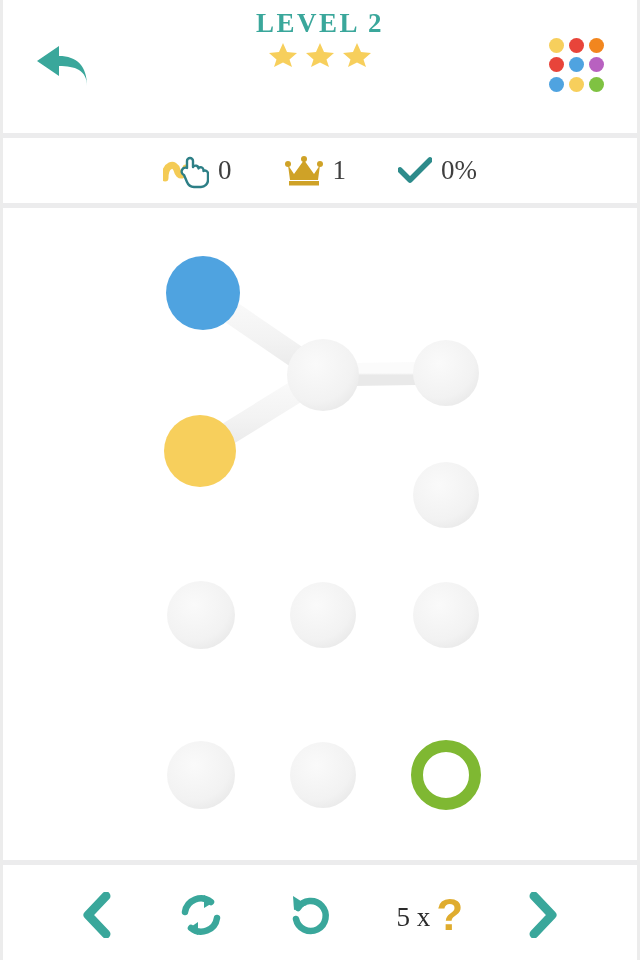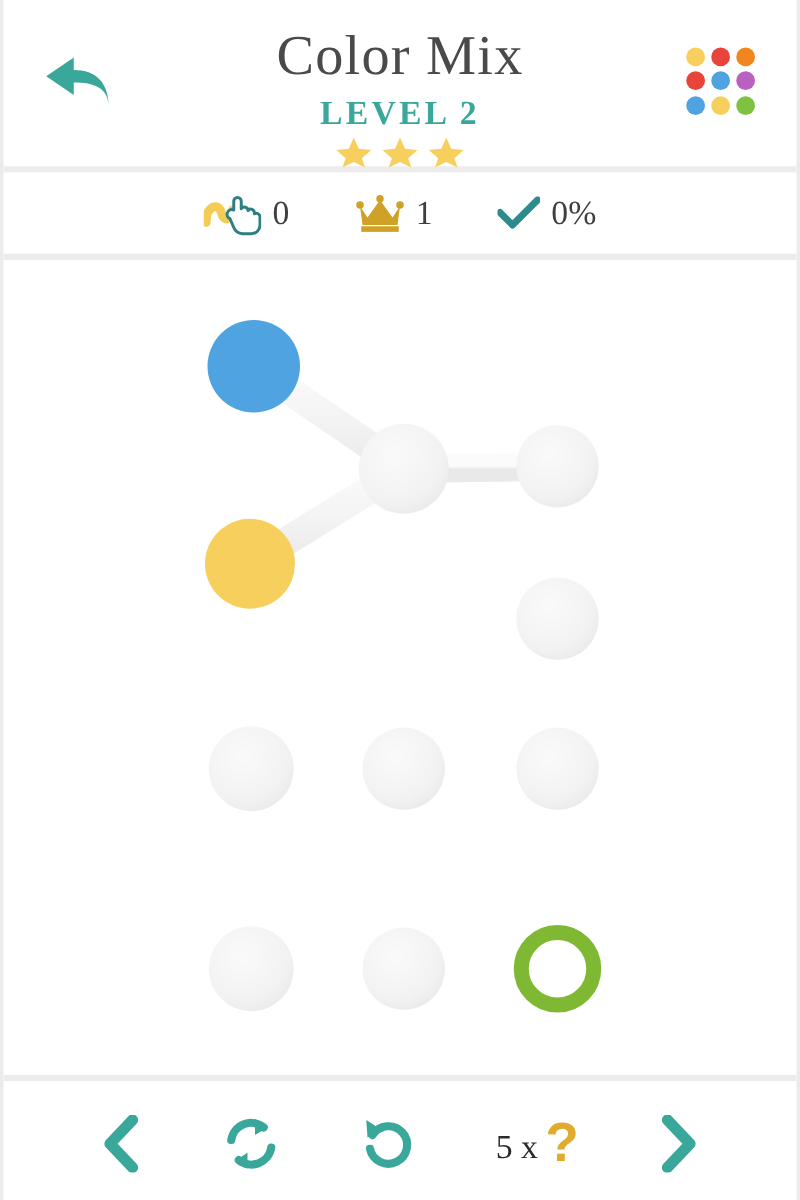--- a/index.html
+++ b/index.html
@@ -170,21 +170,20 @@
 
   <div id="header">
 
     <div id="back-button">
       <svg width="70" height="60" viewBox="0 0 70 60">
         <path d="M30 10 L30 20 C48 20 58 30 58 50 C58 34 46 30 30 30 L30 40 L8 25 Z" fill="#3aa79b"></path>
       </svg>
     </div>
 
     <div id="title-block">
-      <div id="game-title">Color Mix</div>
       <div id="level-label">LEVEL 2</div>
       <div id="stars">
         <svg width="110" height="26" viewBox="0 0 110 26">
           <g fill="#f7cf5c">
             <path d="M18 2 L22 11 L32 12 L24.5 18.5 L27 26 L18 21.5 L9 26 L11.5 18.5 L4 12 L14 11 Z"></path>
             <path d="M55 2 L59 11 L69 12 L61.5 18.5 L64 26 L55 21.5 L46 26 L48.5 18.5 L41 12 L51 11 Z"></path>
             <path d="M92 2 L96 11 L106 12 L98.5 18.5 L101 26 L92 21.5 L83 26 L85.5 18.5 L78 12 L88 11 Z"></path>
           </g>
         </svg>
       </div>

